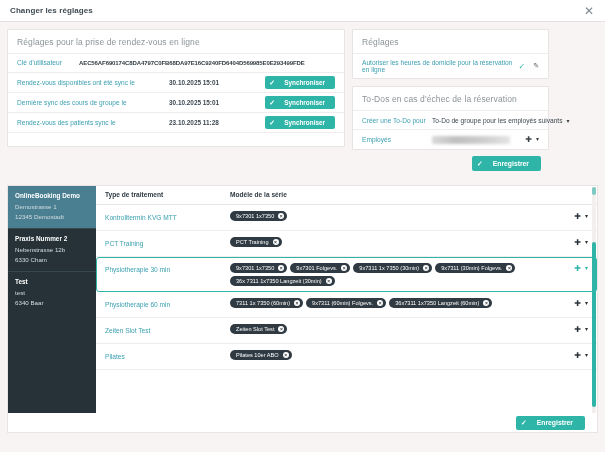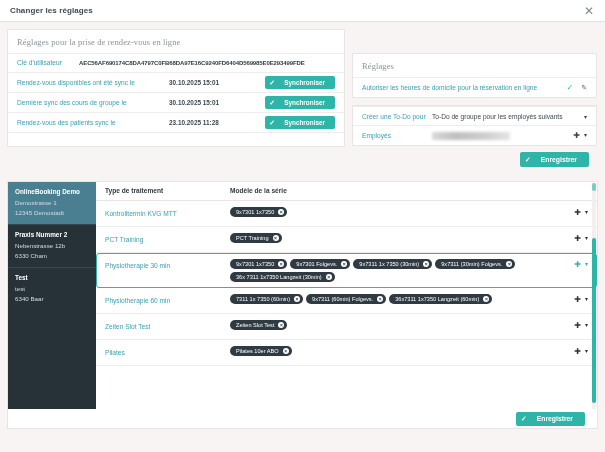--- a/index.html
+++ b/index.html
@@ -39,32 +39,31 @@
   }
 
   
   .body {
     flex: 1; position: relative;
     padding: 7px 7px 0 7px;
     overflow: hidden;
   }
   .toprow { display: flex; gap: 7px; align-items: flex-start; }
   .col-left { width: 338px; flex: none; }
-  .col-right { width: 245px; flex: none; margin-top: 24px; }
+  .col-right { width: 197px; flex: none; }
 
   .card {
     background: #ffffff;
     border: 1px solid #e7e4e3;
     border-radius: 1px;
   }
   .card-title {
     font-size: 8.5px; color: #8c9499; font-weight: normal;
     padding: 7px 9px 6px 9px;
     letter-spacing: .1px;
-    font-family: Liberation Serif, serif;
   }
   .rowline {
     display: flex; align-items: center;
     border-top: 1px solid #eeecec;
     padding: 3px 9px;
     min-height: 19px;
   }
   .lbl {
     font-size: 6.6px; color: #3a9fb0; flex: none;
   }
@@ -296,20 +295,21 @@
           <div class="rowline toggle-row">
             <span class="lbl">Autoriser les heures de domicile pour la réservation en ligne</span>
             <span class="check-teal">✓</span>
             <span class="pencil-icon">✎</span>
           </div>
         </div>
 
         <div class="card-gap"></div>
 
         <div class="card">
+          <div class="card-title">To-Dos en cas d'échec de la réservation</div>
 
           <div class="rowline sel-row">
             <span class="lbl">Créer une To-Do pour</span>
             <span class="selval">To-Do de groupe pour les employés suivants</span>
             <span class="caret">▾</span>
           </div>
 
           <div class="rowline emp-row">
             <span class="lbl">Employés</span>
             <span class="redacted"></span>

